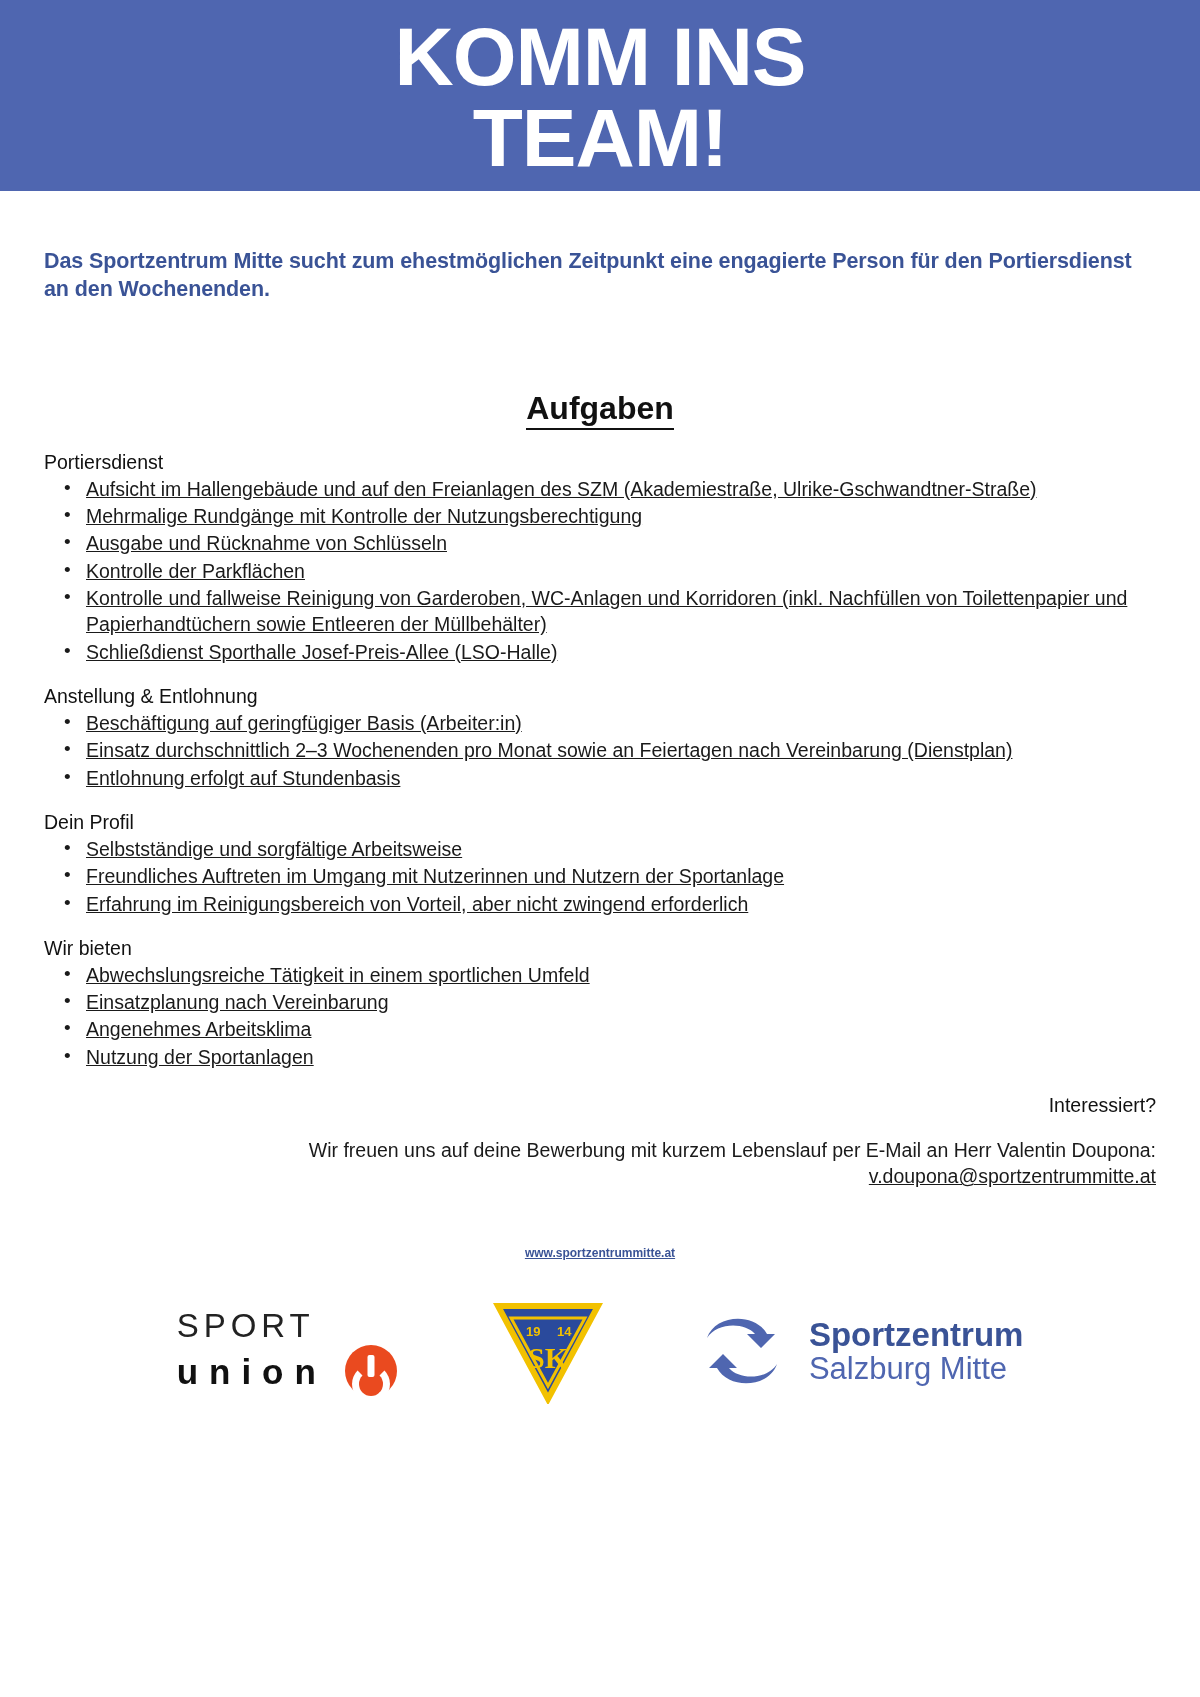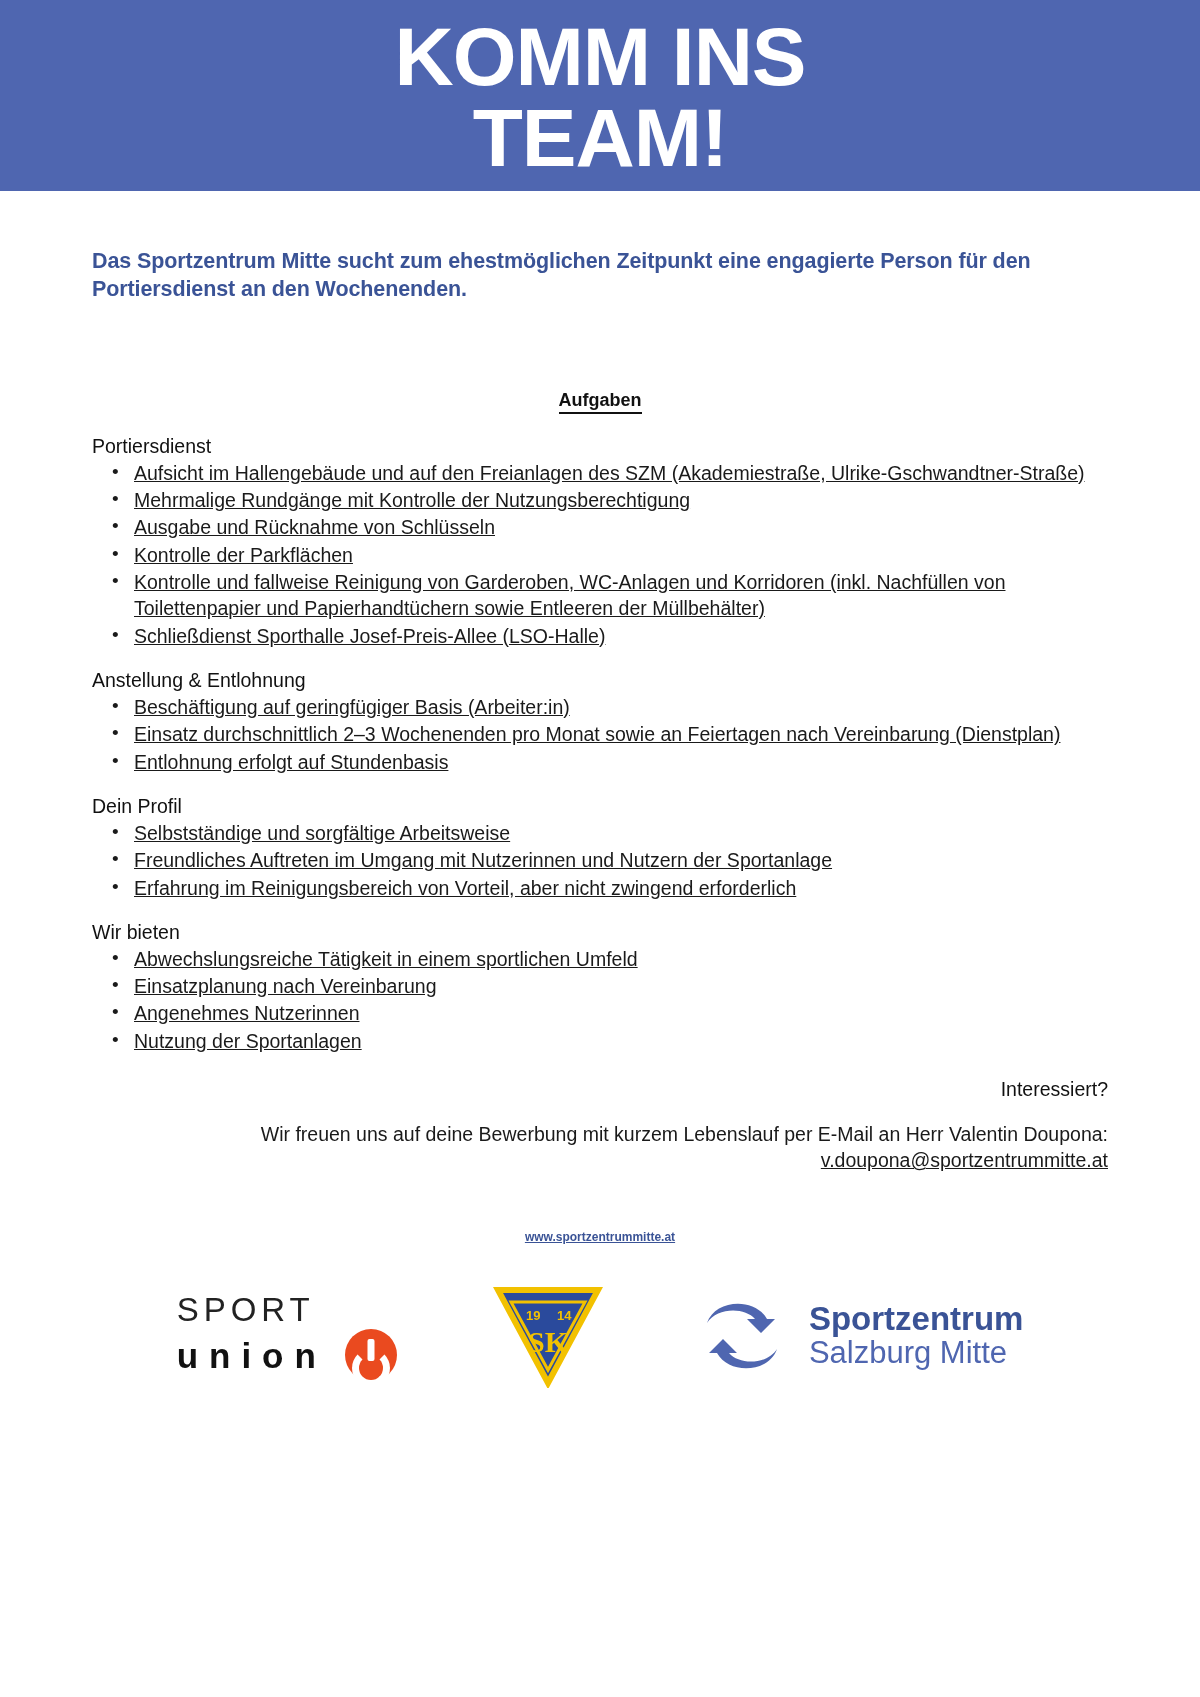--- a/index.html
+++ b/index.html
@@ -32,36 +32,36 @@
     color: #ffffff;
     font-weight: bold;
     font-size: 82px;
     line-height: 0.98;
     letter-spacing: -1px;
     text-align: center;
   }
 
   
   .page {
-    padding: 0 92px;
+    padding: 0 44px;
   }
 
   .intro {
     color: #3a5396;
     font-weight: bold;
     font-size: 21.5px;
     line-height: 1.32;
     margin-top: 56px;
     letter-spacing: -0.1px;
   }
 
   .section-title {
     text-align: center;
     font-weight: bold;
-    font-size: 18px;
+    font-size: 32px;
     color: #111;
     margin-top: 86px;
     margin-bottom: 24px;
   }
   .section-title span {
     border-bottom: 2.5px solid #111;
     padding-bottom: 2px;
   }
 
   .block { margin-bottom: 20px; }
@@ -172,21 +172,21 @@
     width: 24px;
     height: 24px;
     border: 7px solid #fff;
     border-top-color: transparent;
     border-radius: 50%;
     transform: translateX(-50%);
   }
 
   .logo-askoe svg { display: block; }
 
-  .logo-szm { display: flex; align-items: flex-end; gap: 24px; }
+  .logo-szm { display: flex; align-items: flex-start; gap: 24px; }
   .szm-text { line-height: 1.04; }
   .szm-t1 {
     font-size: 33px;
     font-weight: bold;
     color: #3a5396;
   }
   .szm-t2 {
     font-size: 31px;
     color: #4f66b0;
   }
@@ -235,21 +235,21 @@
       <li>Freundliches Auftreten im Umgang mit Nutzerinnen und Nutzern der Sportanlage</li>
       <li>Erfahrung im Reinigungsbereich von Vorteil, aber nicht zwingend erforderlich</li>
     </ul>
   </div>
 
   <div class="block">
     <div class="block-head">Wir bieten</div>
     <ul class="items">
       <li>Abwechslungsreiche Tätigkeit in einem sportlichen Umfeld</li>
       <li>Einsatzplanung nach Vereinbarung</li>
-      <li>Angenehmes Nutzerinnen</li>
+      <li>Angenehmes Arbeitsklima</li>
       <li>Nutzung der Sportanlagen</li>
     </ul>
   </div>
 
   <div class="block" style="margin-top:24px;text-align:right;">
     <div class="block-head">Interessiert?</div>
     <div class="para">
       <span>Wir freuen uns auf deine Bewerbung mit kurzem Lebenslauf per E-Mail an Herr Valentin Doupona: </span><a class="link" href="#">v.doupona@sportzentrummitte.at</a>
     </div>
   </div>

